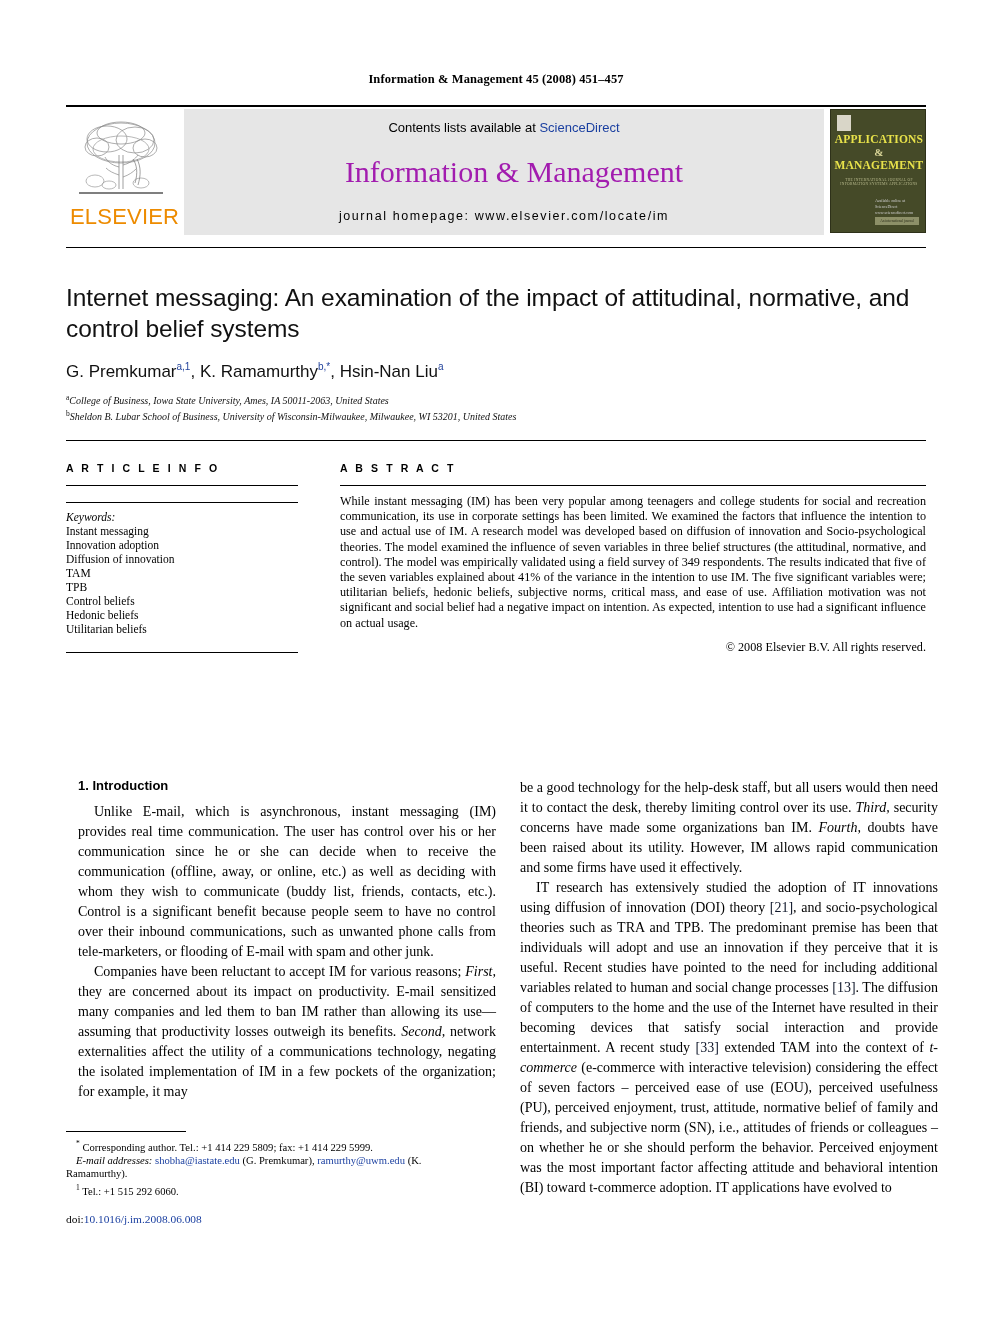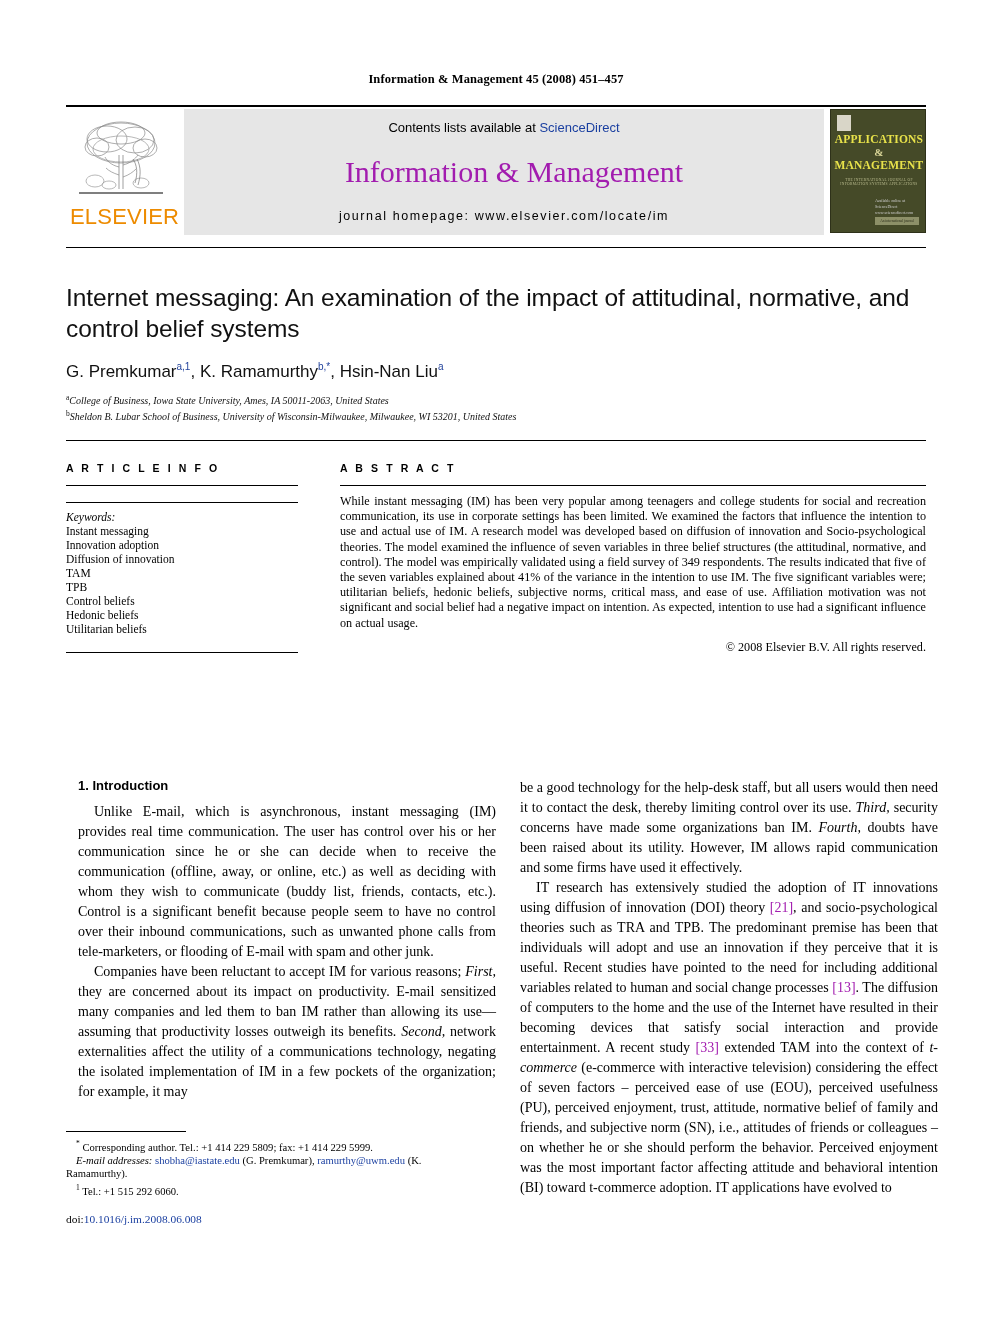--- a/index.html
+++ b/index.html
@@ -272,21 +272,21 @@
   .p {
     font-family: "Liberation Serif", serif;
     font-size: 14px;
     line-height: 20px;
     text-align: justify;
     margin: 0;
     text-indent: 16px;
   }
   .p.noind { text-indent: 0; }
   .p em { font-style: italic; }
-  .ref { color: #a21caf; }
+  .ref { color: #0f172a; }
 
   
   .footnotes {
     position: absolute;
     left: 66px;
     top: 1131px;
     width: 418px;
   }
   .fn-rule { width: 120px; border-top: 1px solid #000; margin-bottom: 5px; }
   .fn {

